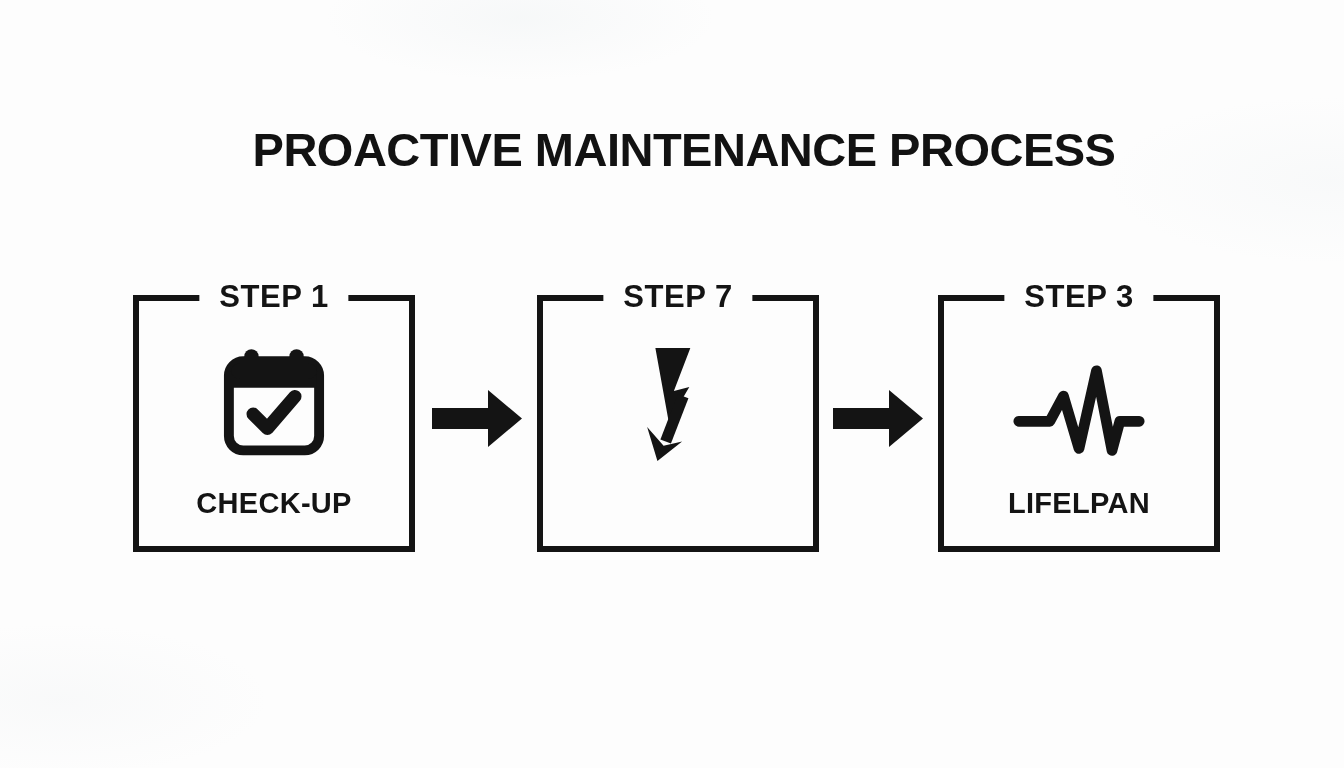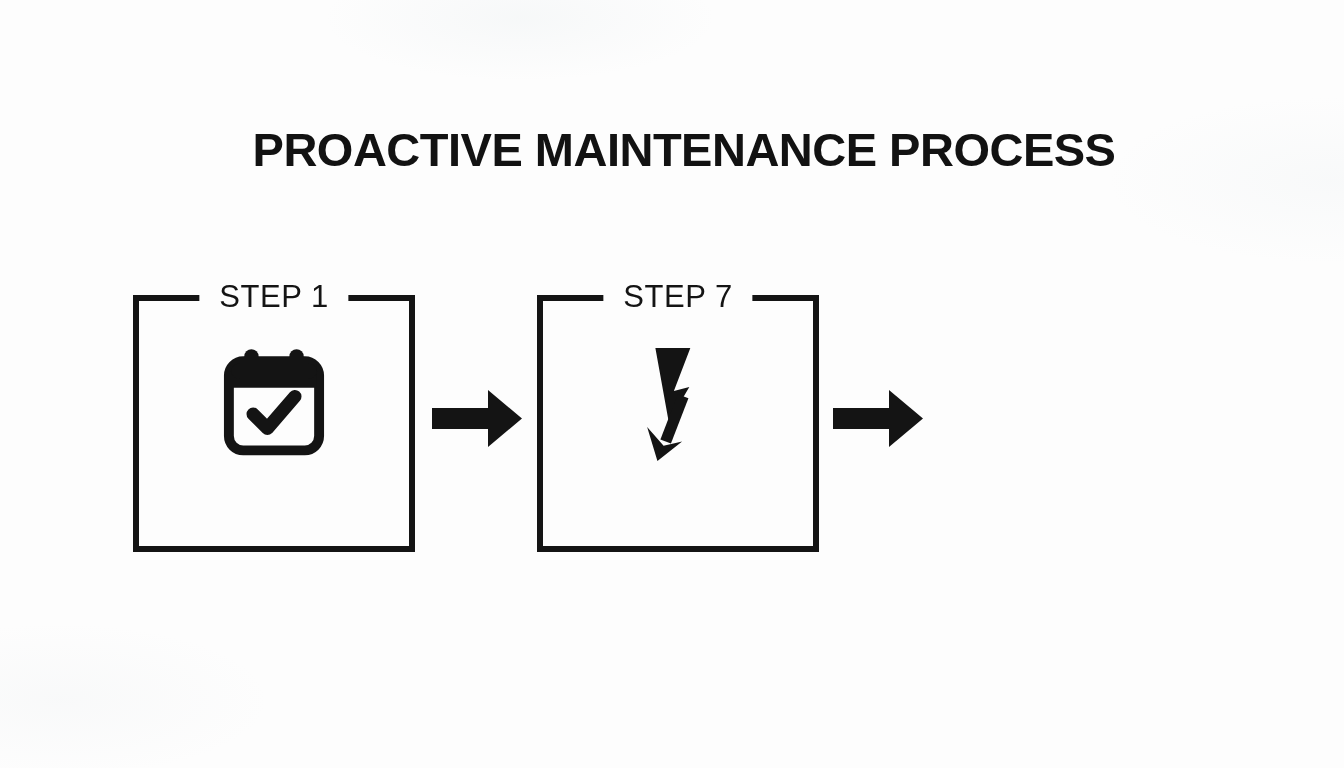--- a/index.html
+++ b/index.html
@@ -52,21 +52,21 @@
   .step-box.b3 { left: 938px; }
 
   .step-label {
     position: absolute;
     top: -22px;
     left: 50%;
     transform: translateX(-50%);
     background: #fdfdfd;
     padding: 0 20px;
     font-size: 31px;
-    font-weight: normal;
+    font-weight: bold;
     letter-spacing: 0.5px;
     color: #141414;
     line-height: 36px;
     white-space: nowrap;
   }
 
   .icon-wrap {
     position: absolute;
     left: 0;
     width: 100%;
@@ -110,20 +110,21 @@
     <div class="icon-wrap icon-calendar-wrap">
       <svg width="110" height="110" viewBox="0 0 100 100" fill="none">
         <rect x="23" y="2" width="13" height="22" rx="6.5" fill="#141414"></rect>
         <rect x="64" y="2" width="13" height="22" rx="6.5" fill="#141414"></rect>
         <rect x="9" y="13" width="82" height="81" rx="13" stroke="#141414" stroke-width="9" fill="none"></rect>
         <path d="M11 15 h78 v22 h-78 z" fill="#141414"></path>
         <rect x="11" y="15" width="78" height="14" rx="8" fill="#141414"></rect>
         <polyline points="31,61 44,74 69,45" stroke="#141414" stroke-width="12" stroke-linecap="round" stroke-linejoin="round" fill="none"></polyline>
       </svg>
     </div>
+    <div class="caption">CHECK-UP</div>
   </div>
 
   <div class="flow-arrow a1">
     <svg width="90" height="57" viewBox="0 0 90 57">
       <rect x="0" y="18" width="57" height="21" fill="#141414"></rect>
       <polygon points="56,0 90,28.5 56,57" fill="#141414"></polygon>
     </svg>
   </div>
 
   <div class="step-box b2">
@@ -137,14 +138,23 @@
     </div>
   </div>
 
   <div class="flow-arrow a2">
     <svg width="90" height="57" viewBox="0 0 90 57">
       <rect x="0" y="18" width="57" height="21" fill="#141414"></rect>
       <polygon points="56,0 90,28.5 56,57" fill="#141414"></polygon>
     </svg>
   </div>
 
+  <div class="step-box b3">
+    <span class="step-label">STEP 3</span>
+    <div class="icon-wrap icon-pulse-wrap">
+      <svg width="136" height="107" viewBox="0 0 140 110" fill="none">
+        <polyline points="8,62 40,62 54,36 70,90 88,10 104,92 112,62 132,62" stroke="#141414" stroke-width="11" stroke-linecap="round" stroke-linejoin="round" fill="none"></polyline>
+      </svg>
+    </div>
+    <div class="caption">LIFELPAN</div>
+  </div>
 
 </div>
 
 </body></html>

